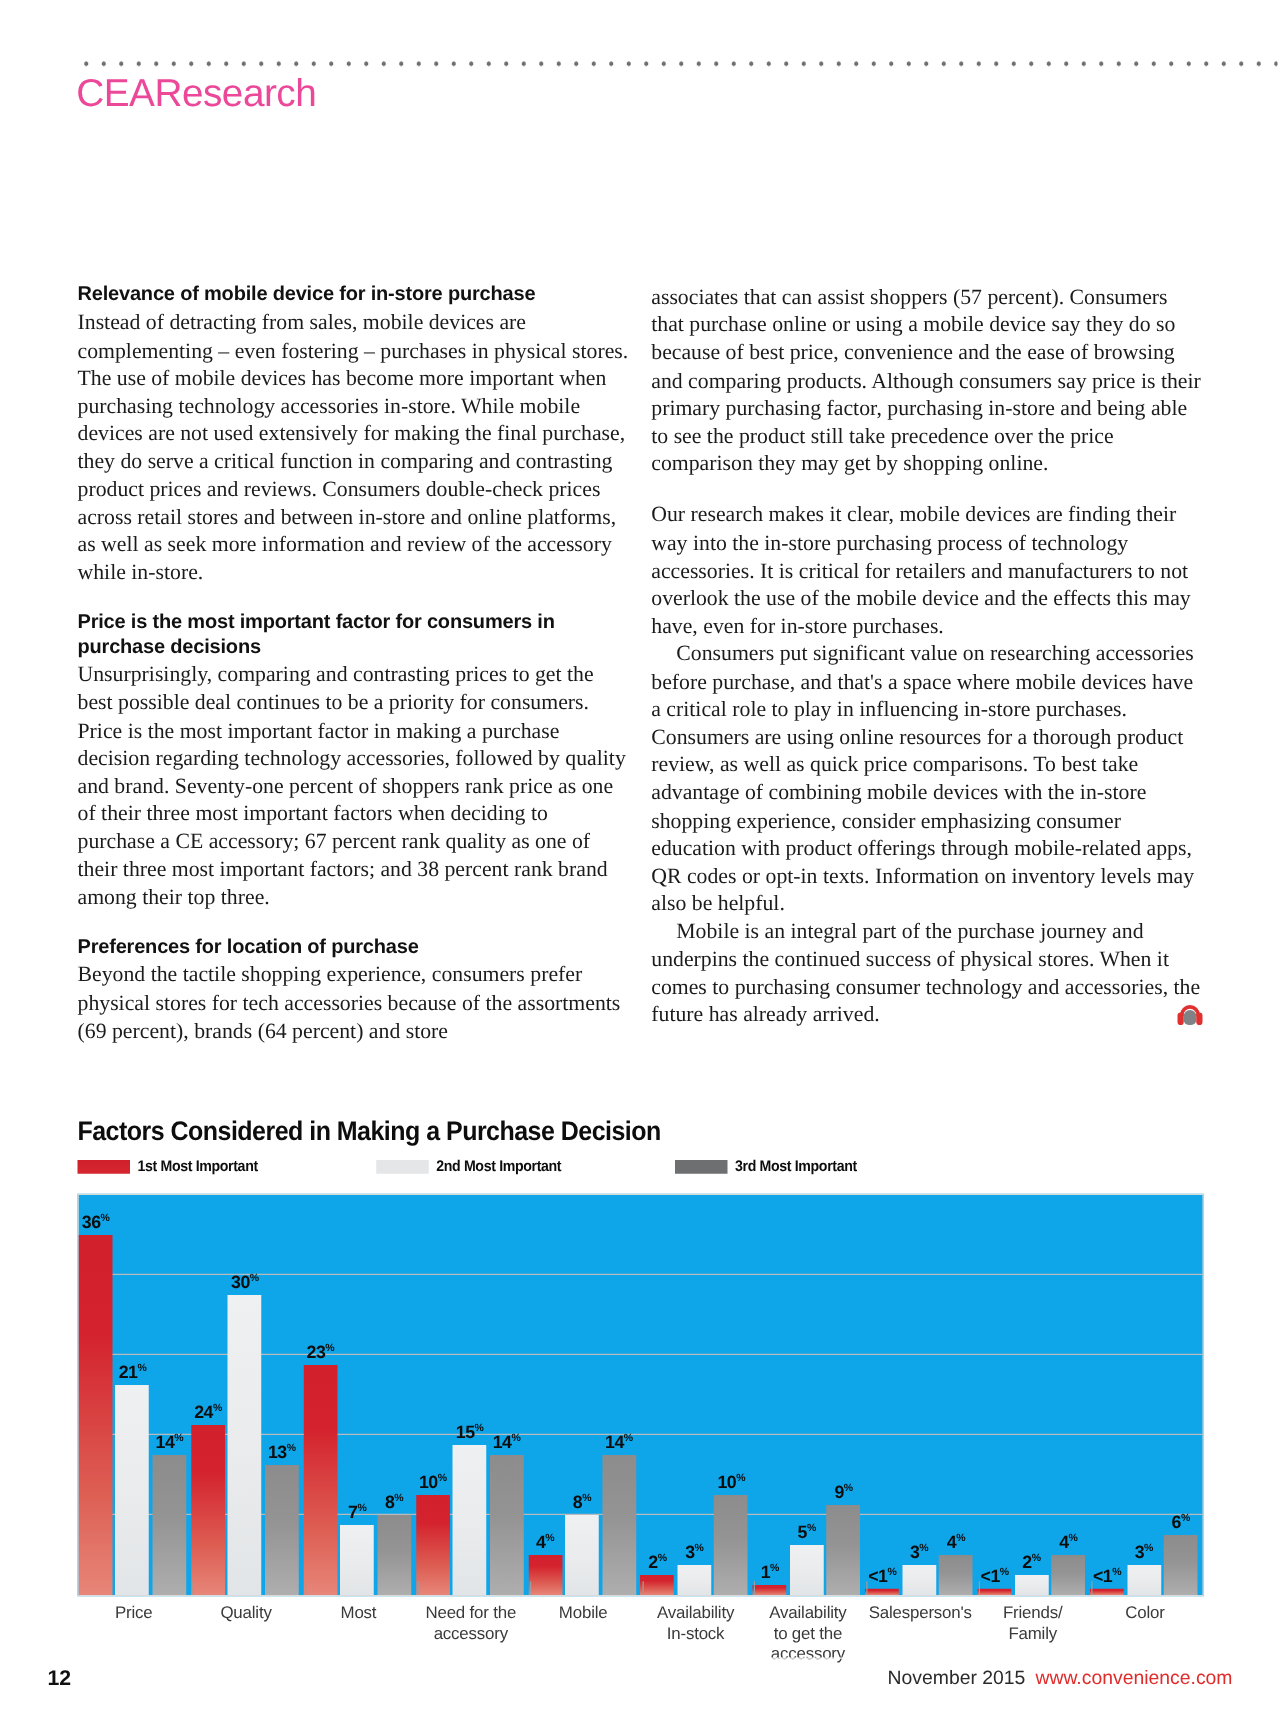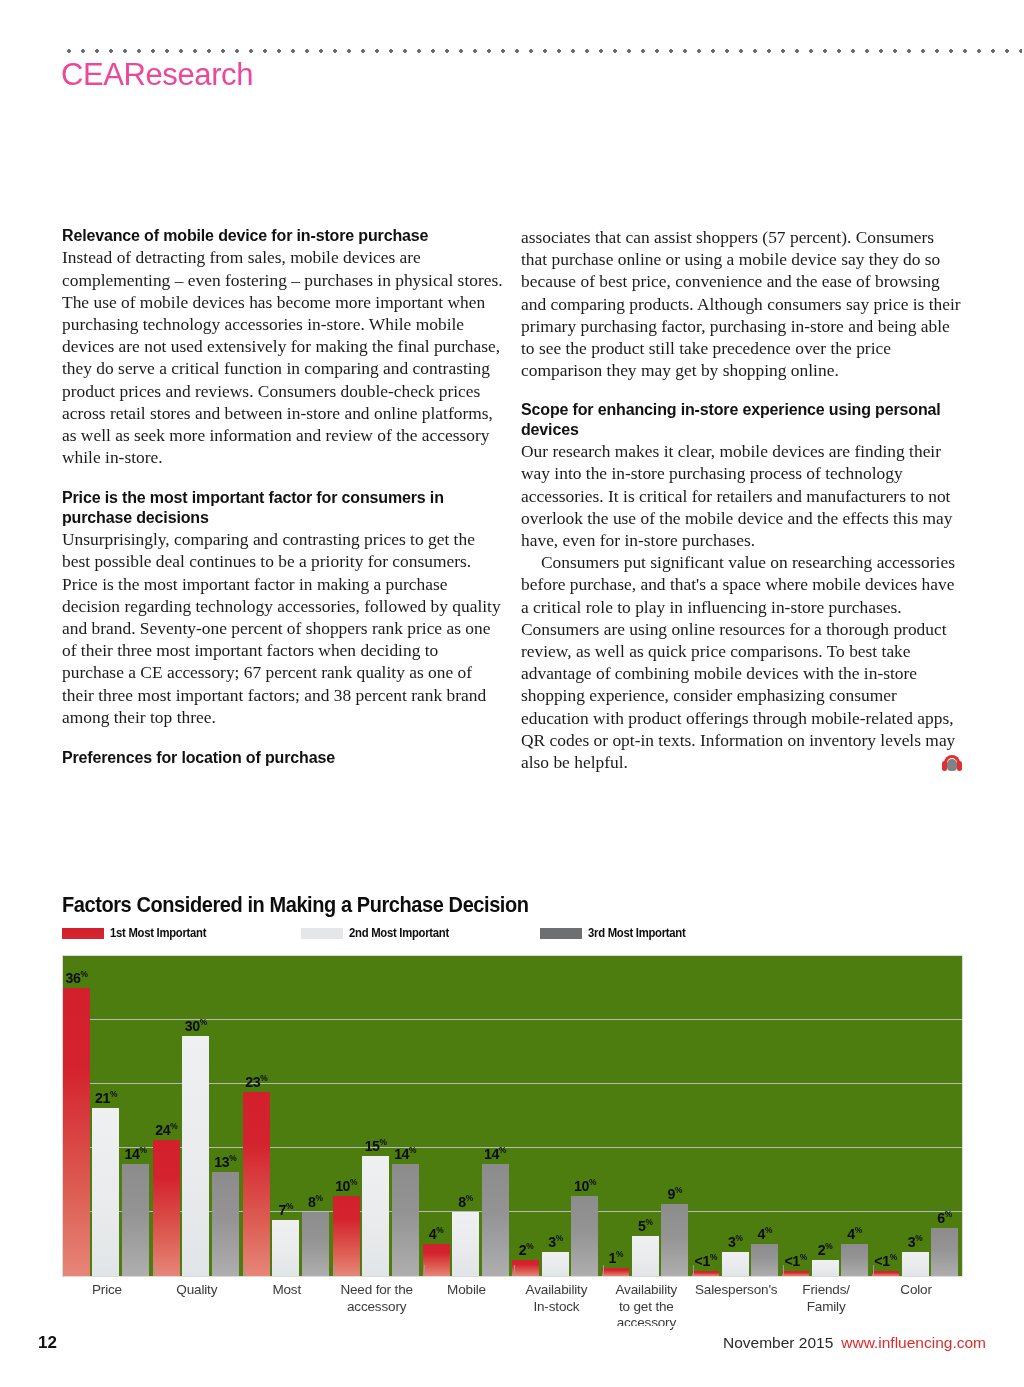--- a/index.html
+++ b/index.html
@@ -156,21 +156,21 @@
   .lg1 { left: 0px; }
   .lg2 { left: 239px; }
   .lg3 { left: 478px; }
 
   .plot {
     position: absolute;
     left: 62px; top: 955px;
     width: 901px; height: 322px;
     border: 1px solid #d9dadb;
     box-sizing: border-box;
-    background: #4d7c0f;
+    background: #0ea5e9;
   }
   .gridline {
     position: absolute;
     left: 0; right: 0;
     height: 1px;
     background: #b9babc;
   }
   .bars {
     position: absolute;
     left: 0; top: 0; right: 0; bottom: 0;
@@ -259,28 +259,29 @@
 </div>
 
 <div class="col col-left">
   <h3 class="sub">Relevance of mobile device for in-store purchase</h3>
   <p>Instead of detracting from sales, mobile devices are complementing – even fostering – purchases in physical stores. The use of mobile devices has become more important when purchasing technology accessories in-store. While mobile devices are not used extensively for making the final purchase, they do serve a critical function in comparing and contrasting product prices and reviews. Consumers double-check prices across retail stores and between in-store and online platforms, as well as seek more information and review of the accessory while in-store.</p>
   <div class="gap"></div>
   <h3 class="sub">Price is the most important factor for consumers in purchase decisions</h3>
   <p>Unsurprisingly, comparing and contrasting prices to get the best possible deal continues to be a priority for consumers. Price is the most important factor in making a purchase decision regarding technology accessories, followed by quality and brand. Seventy-one percent of shoppers rank price as one of their three most important factors when deciding to purchase a CE accessory; 67 percent rank quality as one of their three most important factors; and 38 percent rank brand among their top three.</p>
   <div class="gap"></div>
   <h3 class="sub">Preferences for location of purchase</h3>
+  <p>Beyond the tactile shopping experience, consumers prefer physical stores for tech accessories because of the assortments (69 percent), brands (64 percent) and store</p>
 </div>
 
 <div class="col col-right">
   <p>associates that can assist shoppers (57 percent). Consumers that purchase online or using a mobile device say they do so because of best price, convenience and the ease of browsing and comparing products. Although consumers say price is their primary purchasing factor, purchasing in-store and being able to see the product still take precedence over the price comparison they may get by shopping online.</p>
   <div class="gap-sm"></div>
-  <h3 class="sub">Scope for enhancing in-store experience using personal devices</h3>
   <p>Our research makes it clear, mobile devices are finding their way into the in-store purchasing process of technology accessories. It is critical for retailers and manufacturers to not overlook the use of the mobile device and the effects this may have, even for in-store purchases.</p>
   <p class="indent">Consumers put significant value on researching accessories before purchase, and that's a space where mobile devices have a critical role to play in influencing in-store purchases. Consumers are using online resources for a thorough product review, as well as quick price comparisons. To best take advantage of combining mobile devices with the in-store shopping experience, consider emphasizing consumer education with product offerings through mobile-related apps, QR codes or opt-in texts. Information on inventory levels may also be helpful.</p>
+  <p class="indent">Mobile is an integral part of the purchase journey and underpins the continued success of physical stores. When it comes to purchasing consumer technology and accessories, the future has already arrived.</p>
   <span class="endmark-wrap">
     <span class="endmark">
       <span class="em-band"></span>
       <span class="em-cupL"></span>
       <span class="em-head"></span>
       <span class="em-cupR"></span>
     </span>
   </span>
 </div>
 
@@ -418,14 +419,14 @@
     <div class="xlabel" style="left: 449.5px; width: 89.9px;">Availability<br>In-stock</div>
     <div class="xlabel" style="left: 539.4px; width: 89.9px;">Availability<br>to get the<br>accessory</div>
     <div class="xlabel" style="left: 629.3px; width: 89.9px;">Salesperson's</div>
     <div class="xlabel" style="left: 719.2px; width: 89.9px;">Friends/<br>Family</div>
     <div class="xlabel" style="left: 809.1px; width: 89.9px;">Color</div>
   </div>
 
 <div class="footer-rule"></div>
 <div class="page-num">12</div>
 <div class="footer-right">
-  <span class="month">November 2015</span><span class="url">www.influencing.com</span>
+  <span class="month">November 2015</span><span class="url">www.convenience.com</span>
 </div>
 
 </body></html>

